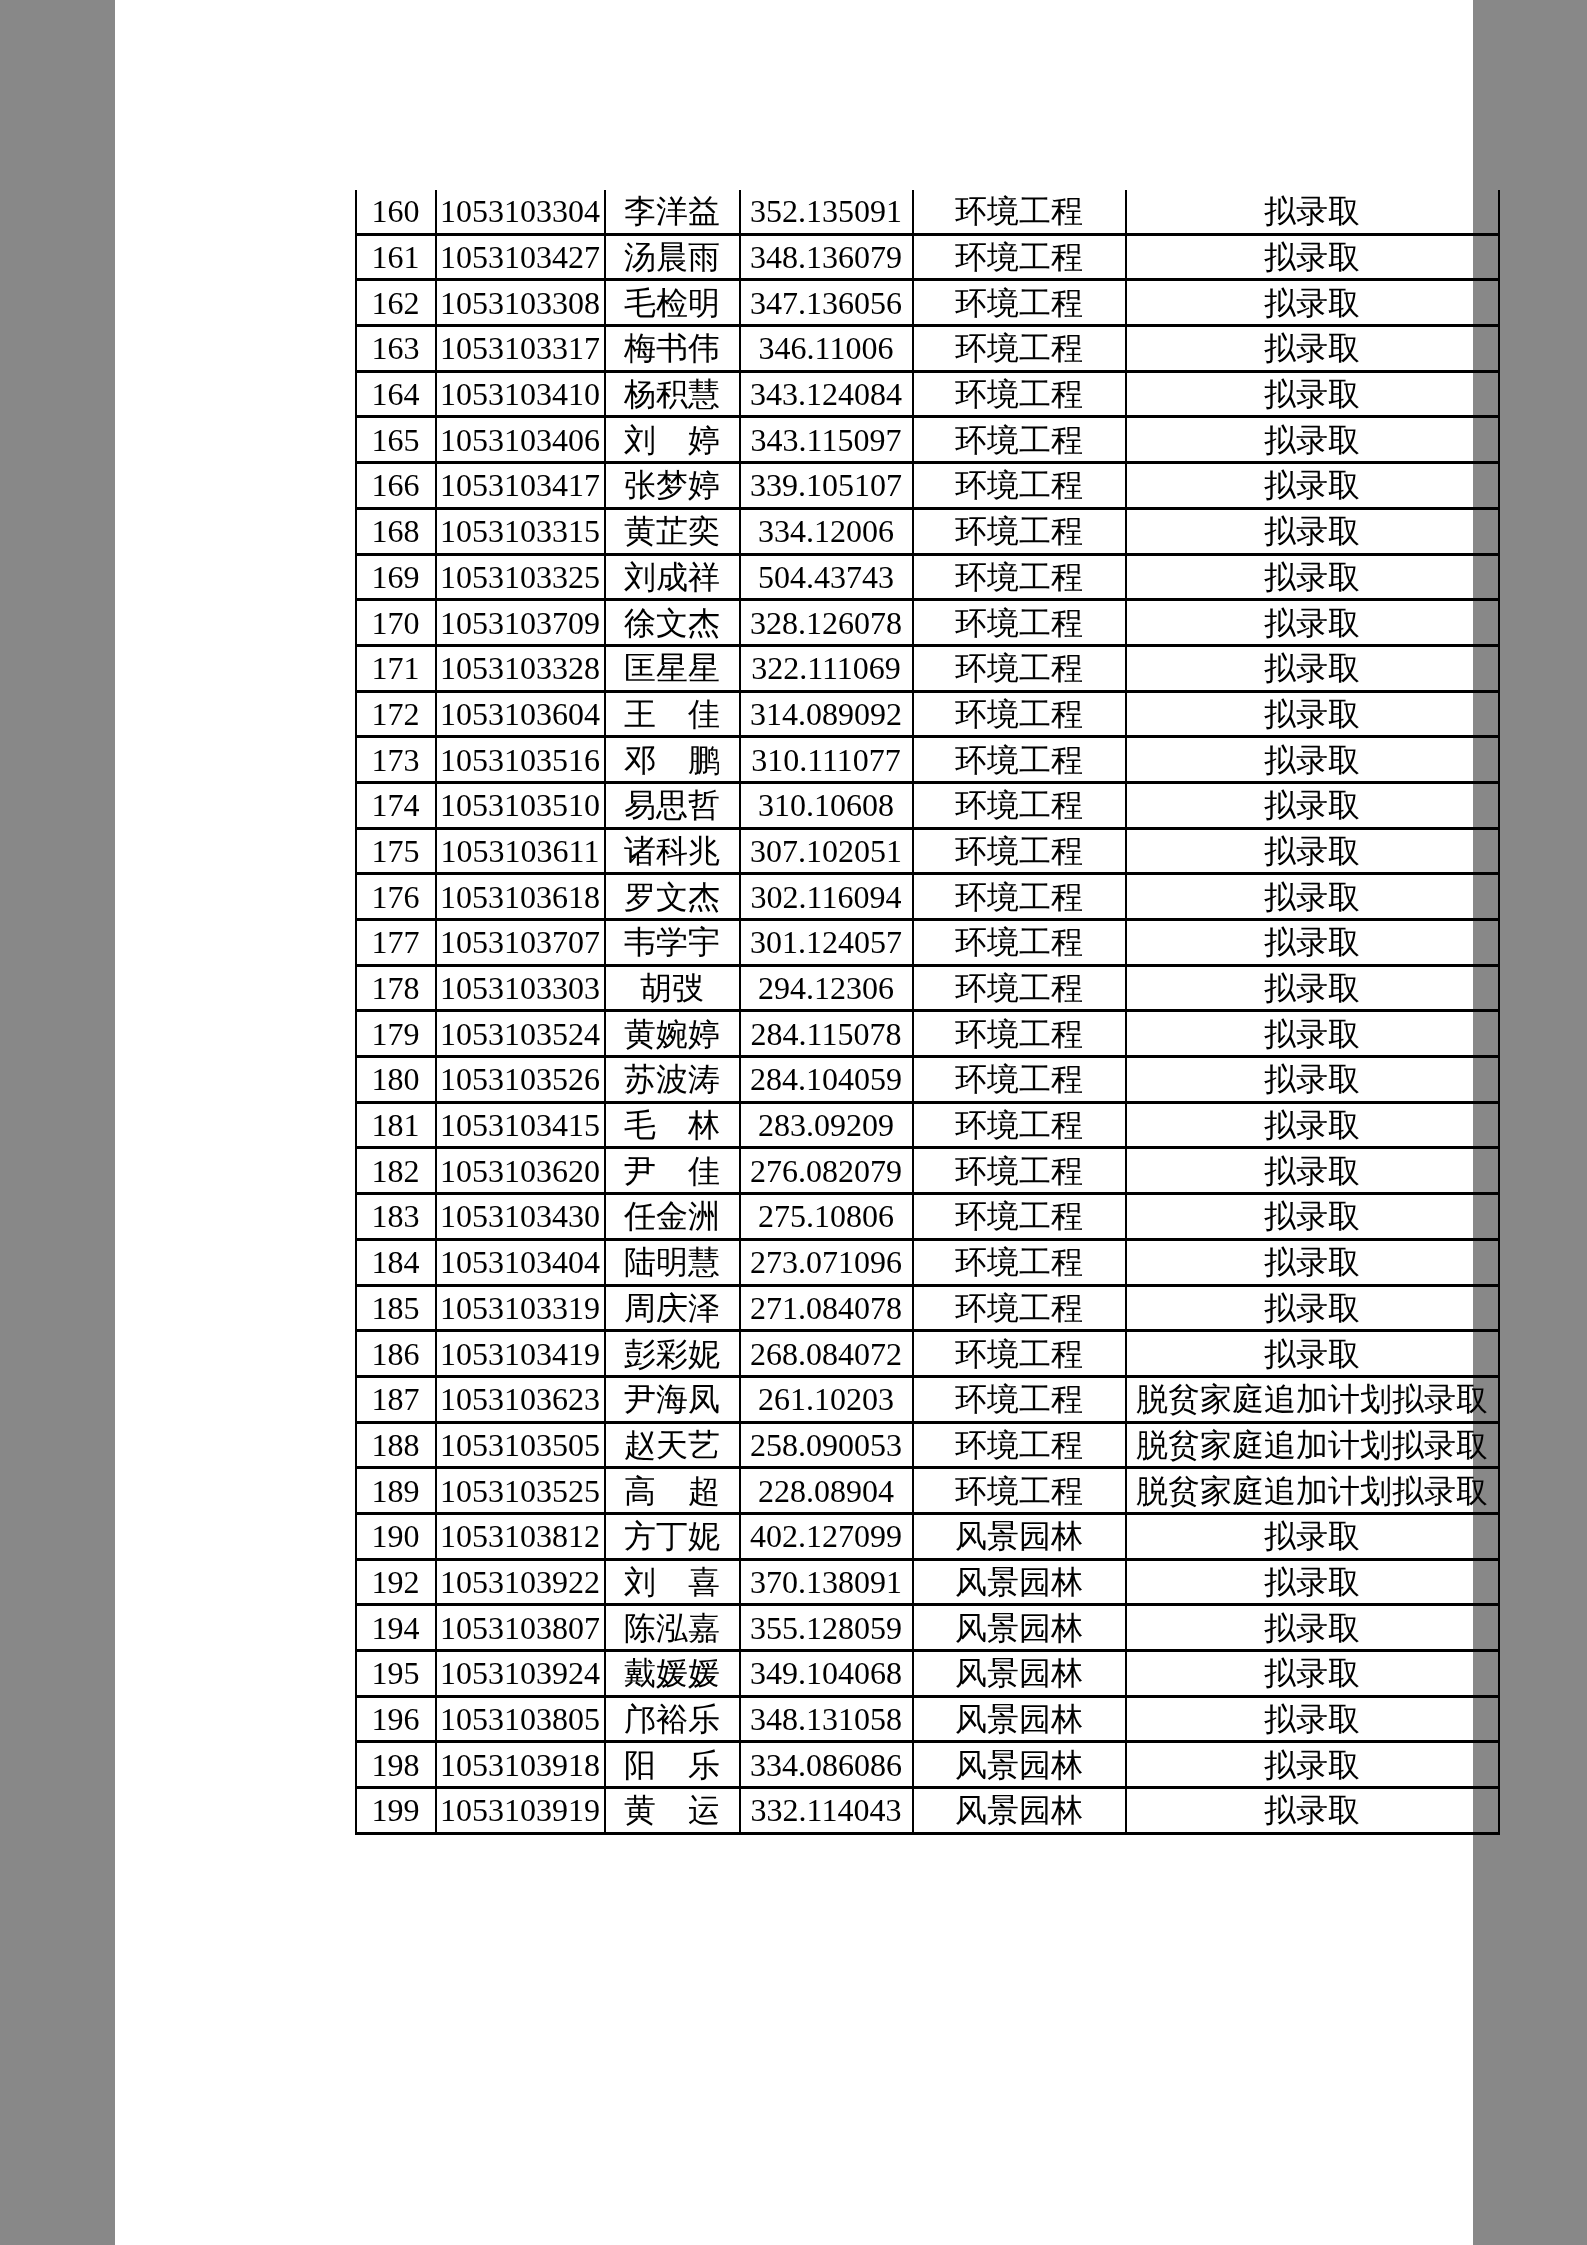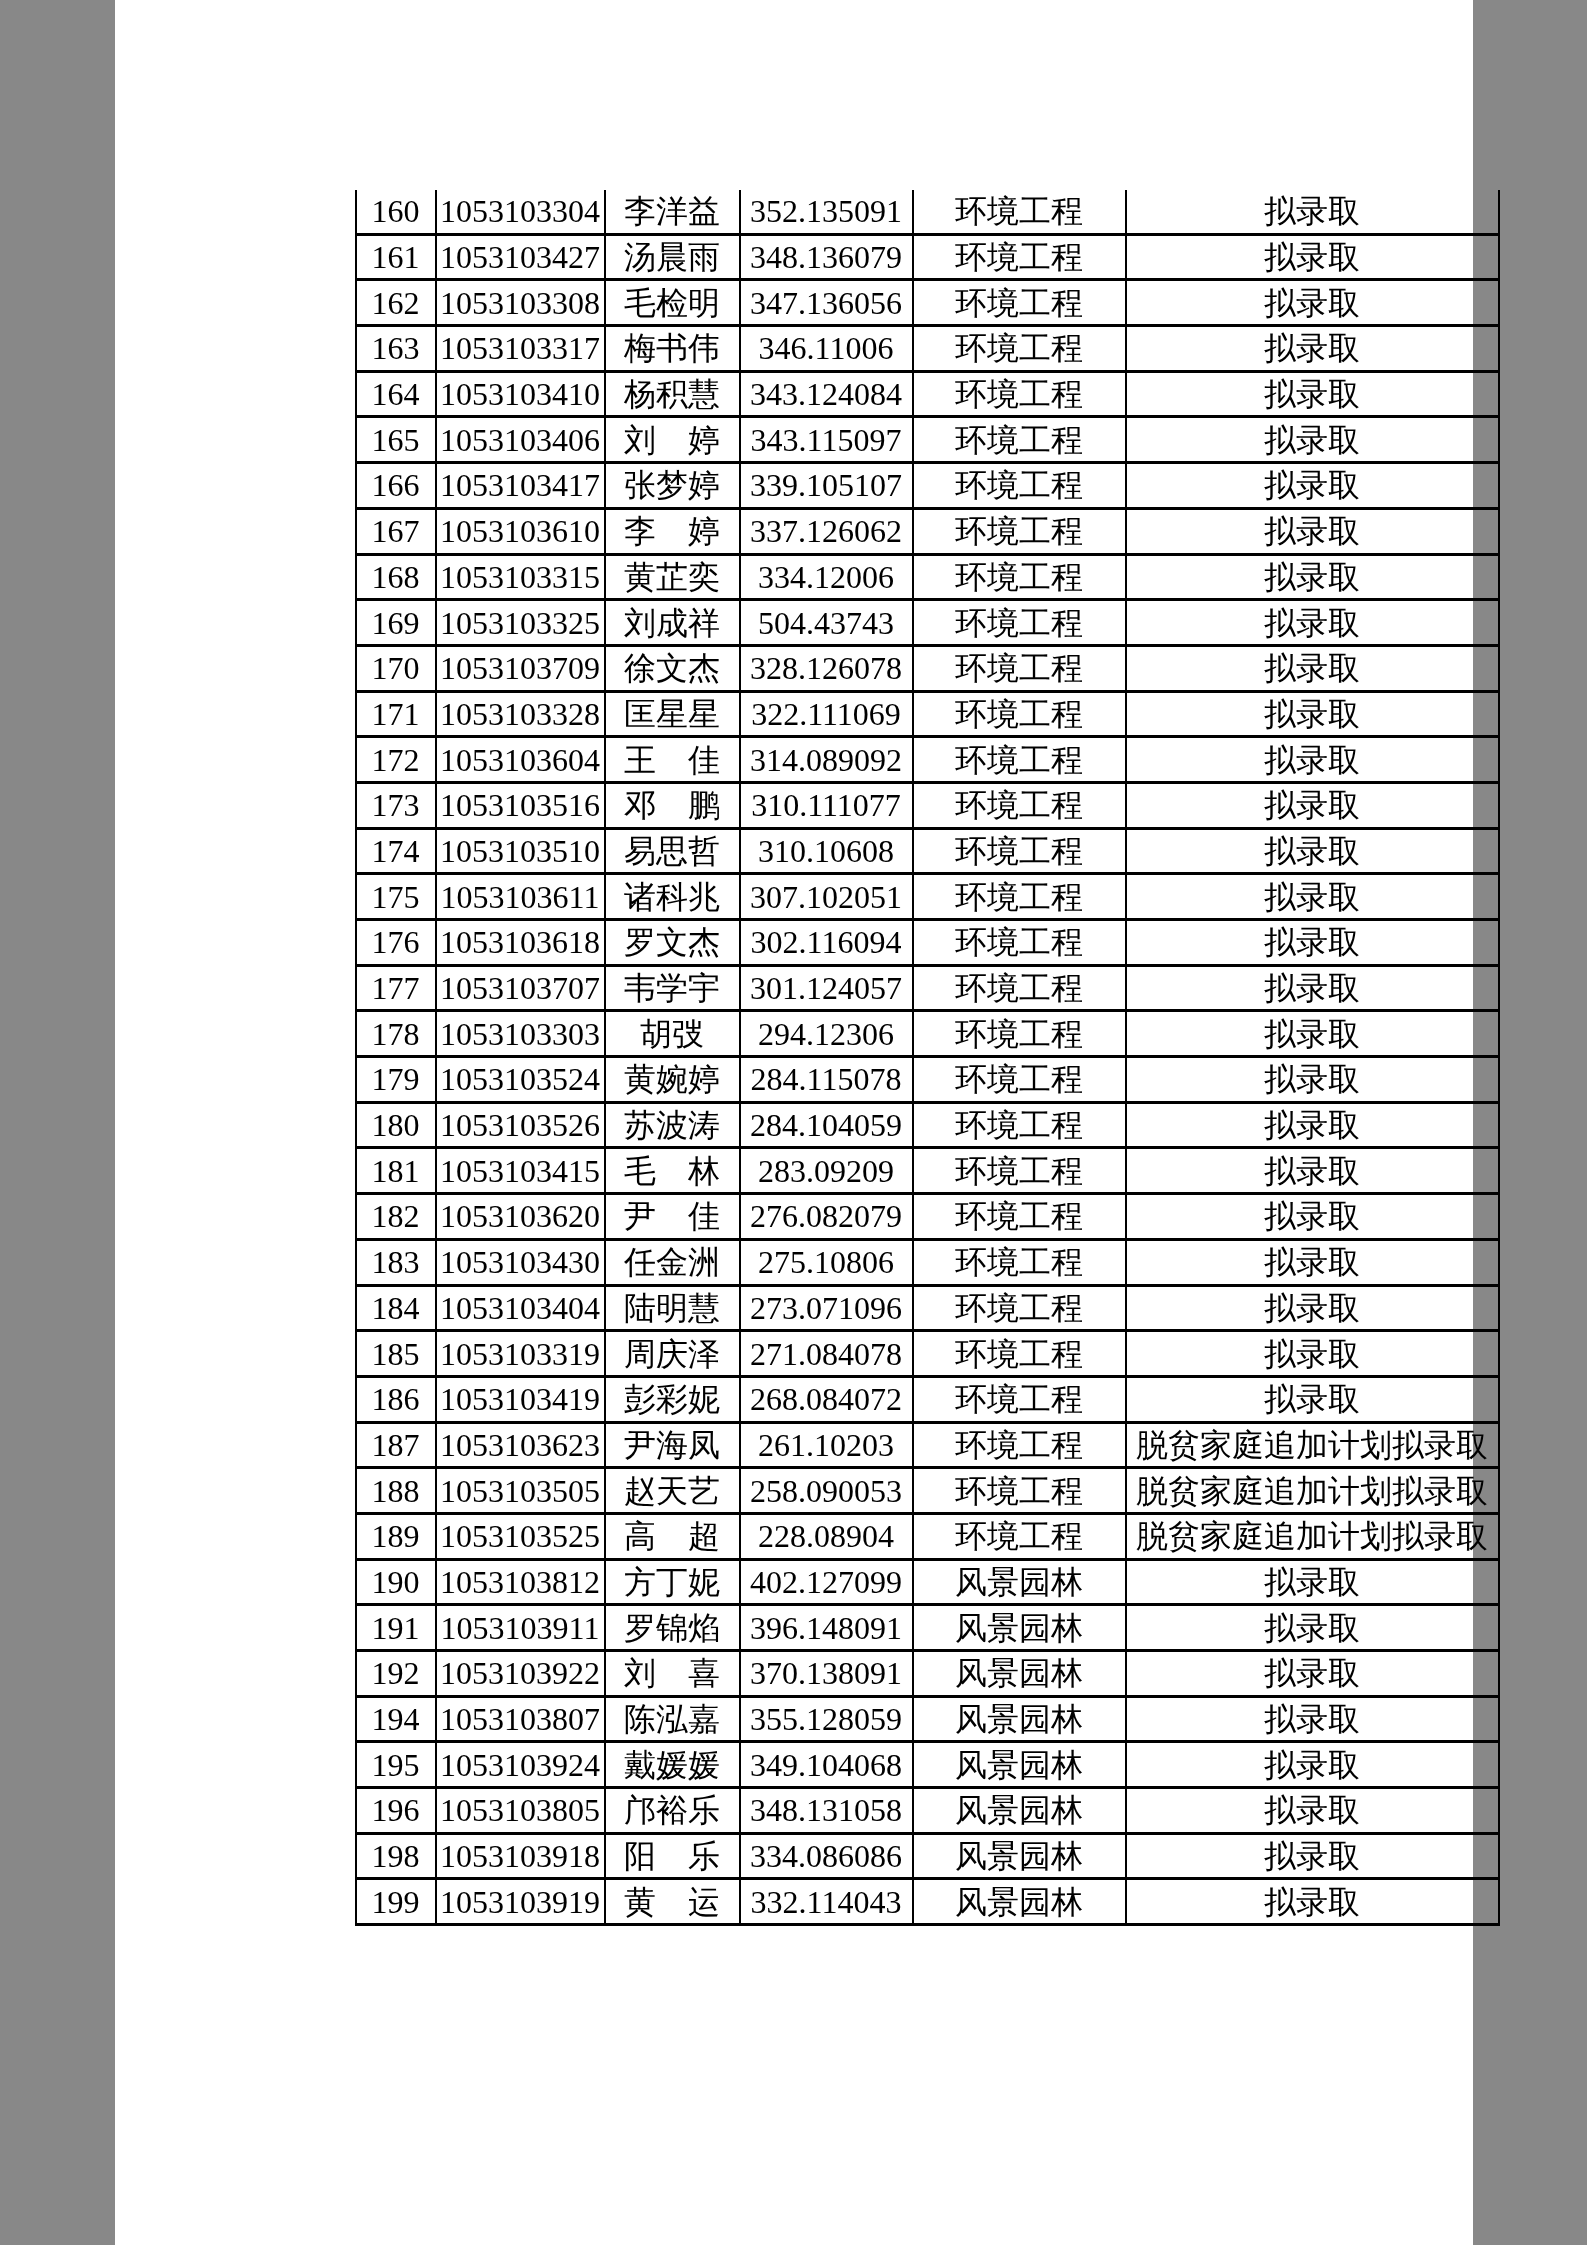--- a/index.html
+++ b/index.html
@@ -114,28 +114,20 @@
         </tr>
         <tr>
           <td>166</td>
           <td>1053103417</td>
           <td>张梦婷</td>
           <td>339.105107</td>
           <td>环境工程</td>
           <td>拟录取</td>
         </tr>
         <tr>
-          <td>167</td>
-          <td>1053103610</td>
-          <td>李　婷</td>
-          <td>337.126062</td>
-          <td>环境工程</td>
-          <td>拟录取</td>
-        </tr>
-        <tr>
           <td>168</td>
           <td>1053103315</td>
           <td>黄芷奕</td>
           <td>334.12006</td>
           <td>环境工程</td>
           <td>拟录取</td>
         </tr>
         <tr>
           <td>169</td>
           <td>1053103325</td>
@@ -302,28 +294,20 @@
           <td>高　超</td>
           <td>228.08904</td>
           <td>环境工程</td>
           <td>脱贫家庭追加计划拟录取</td>
         </tr>
         <tr>
           <td>190</td>
           <td>1053103812</td>
           <td>方丁妮</td>
           <td>402.127099</td>
-          <td>风景园林</td>
-          <td>拟录取</td>
-        </tr>
-        <tr>
-          <td>191</td>
-          <td>1053103911</td>
-          <td>罗锦焰</td>
-          <td>396.148091</td>
           <td>风景园林</td>
           <td>拟录取</td>
         </tr>
         <tr>
           <td>192</td>
           <td>1053103922</td>
           <td>刘　喜</td>
           <td>370.138091</td>
           <td>风景园林</td>
           <td>拟录取</td>

